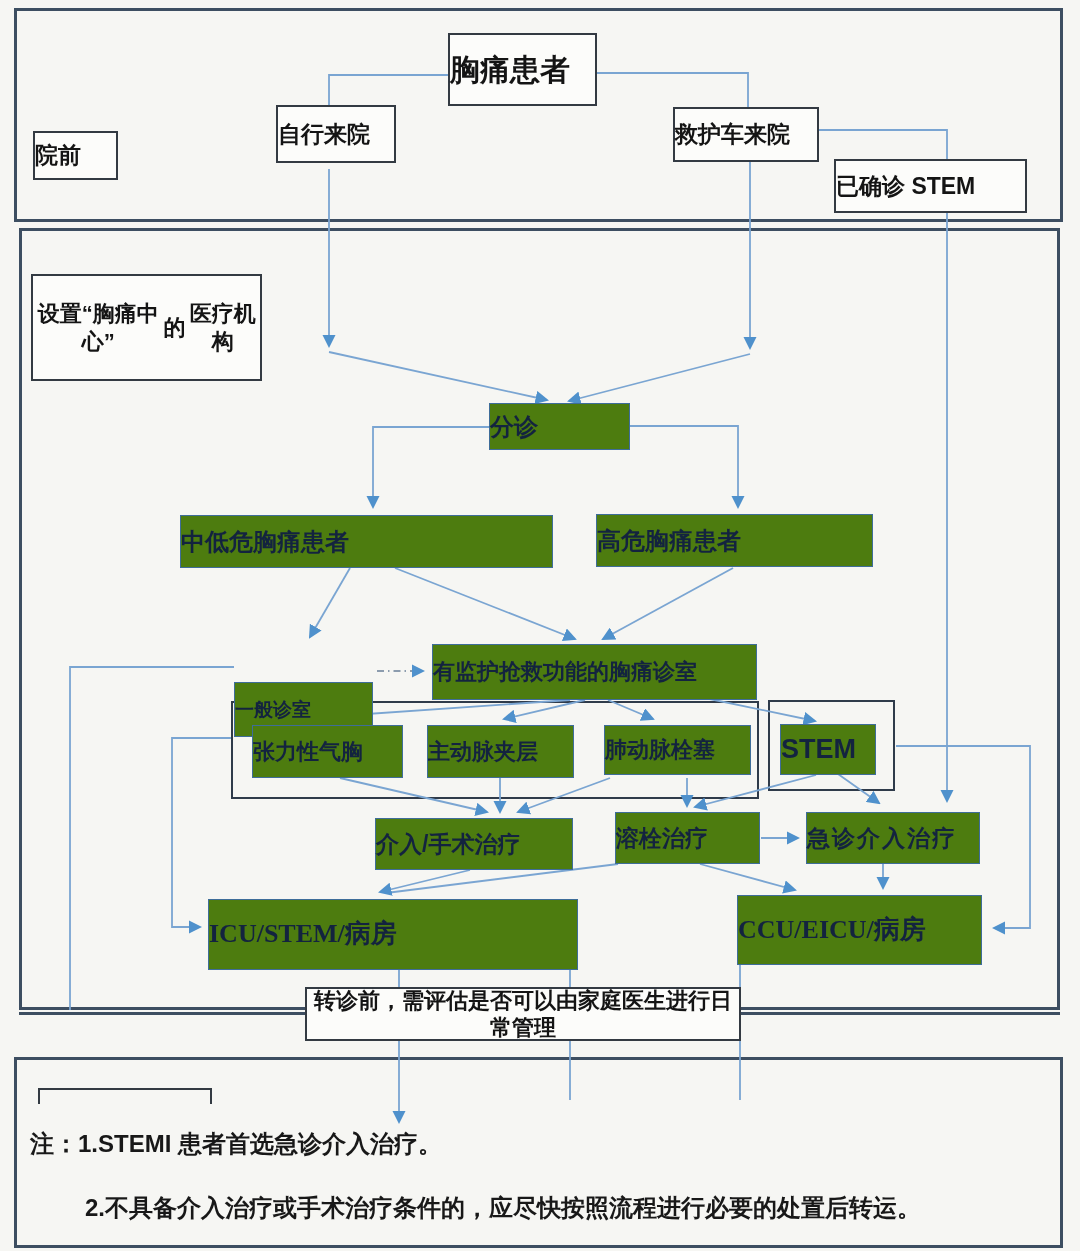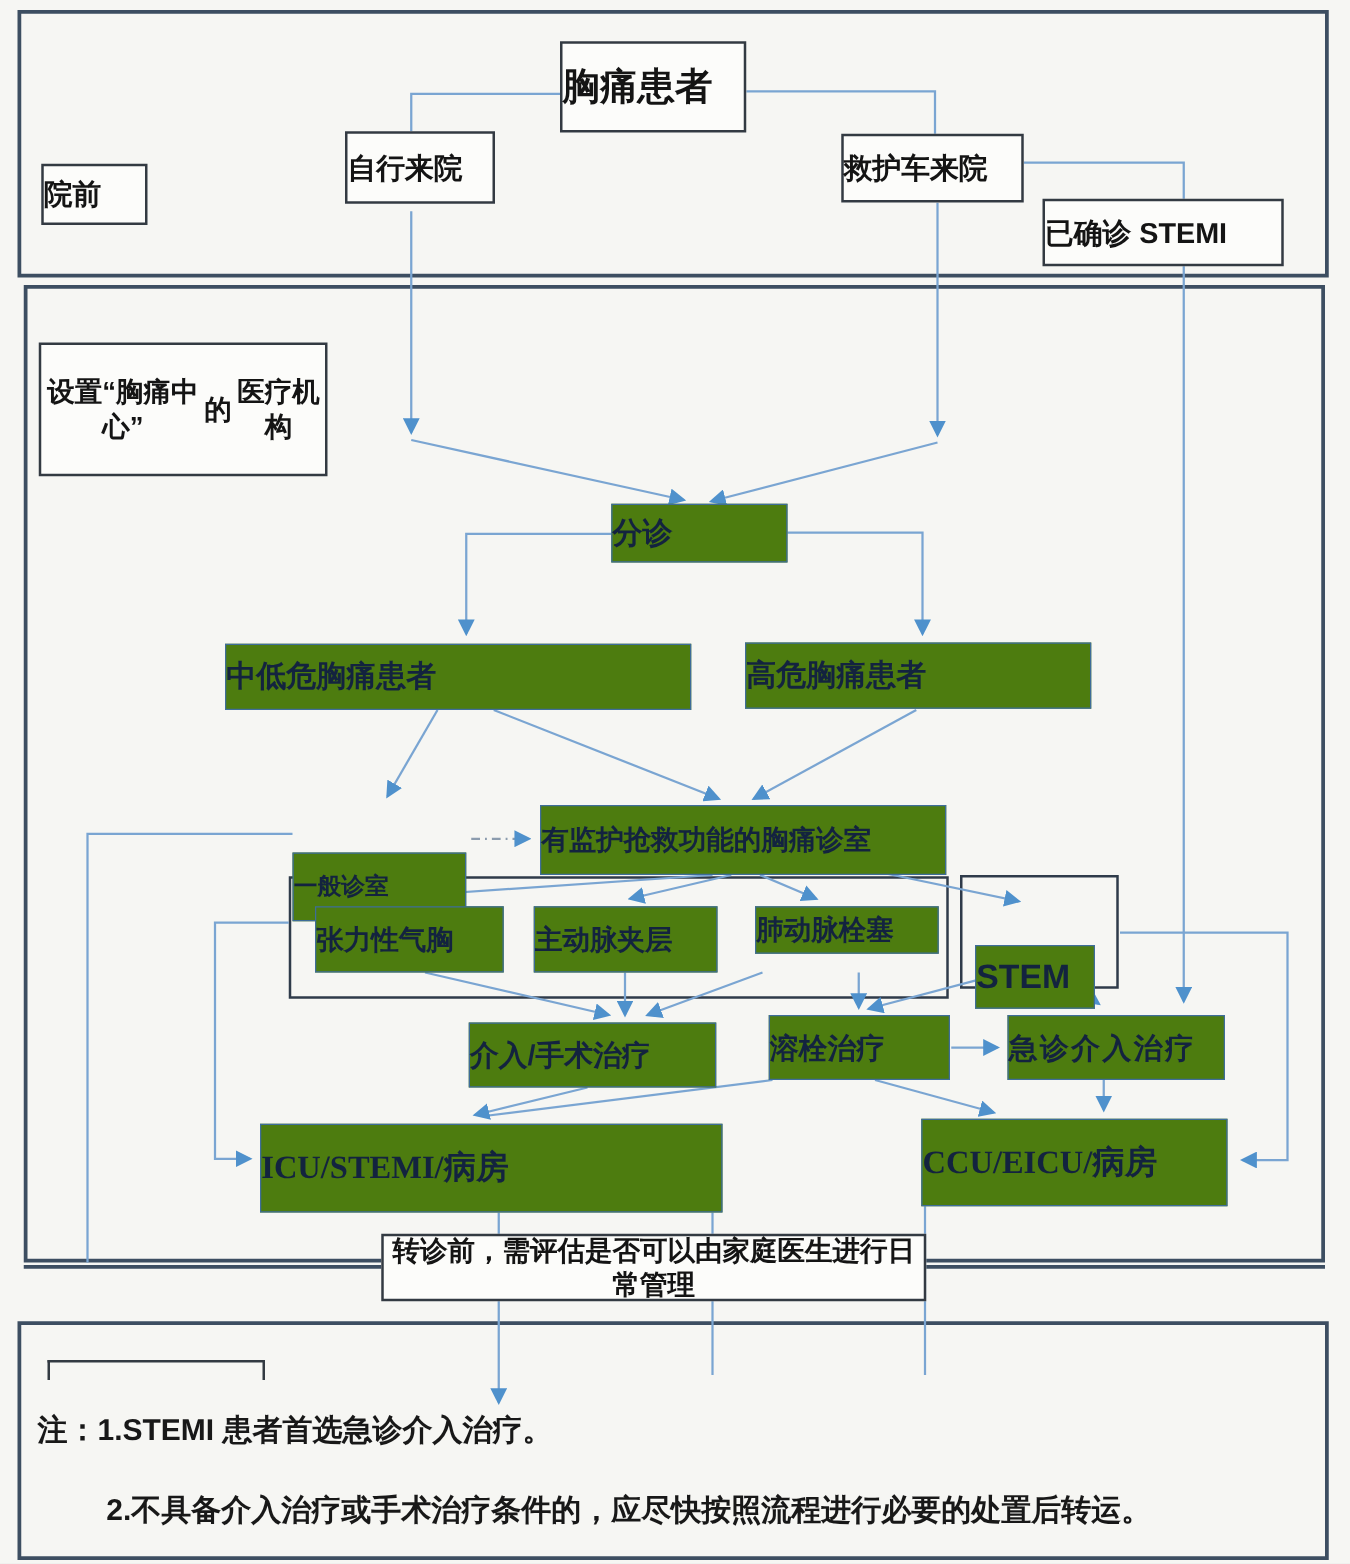--- a/index.html
+++ b/index.html
@@ -105,21 +105,21 @@
 
   <div class="box white" style="left:276px;top:105px;width:120px;height:58px;font-size:23px;">
       <span>自行来院</span>
     </div>
 
   <div class="box white" style="left:673px;top:107px;width:146px;height:55px;font-size:23px;">
       <span>救护车来院</span>
     </div>
 
   <div class="box white" style="left:834px;top:159px;width:193px;height:54px;font-size:23px;">
-      <span>已确诊 STEMI</span>
+      <span>已确诊 STEM</span>
     </div>
 
   <div class="box white" style="left:31px;top:274px;width:231px;height:107px;font-size:22px;flex-direction:row;">
     <span>设置“胸痛中心”</span>
     <span>的</span>
     <span>医疗机构</span>
   </div>
 
   <div class="box white" style="left:305px;top:987px;width:436px;height:54px;font-size:22px;">
       <span>转诊前，需评估是否可以由家庭医生进行日常管理</span>
@@ -146,42 +146,42 @@
     </div>
 
   <div class="box blue" style="left:252px;top:725px;width:151px;height:53px;font-size:22px;">
       <span>张力性气胸</span>
     </div>
 
   <div class="box blue" style="left:427px;top:725px;width:147px;height:53px;font-size:22px;">
       <span>主动脉夹层</span>
     </div>
 
-  <div class="box blue" style="left:604px;top:725px;width:147px;height:38px;font-size:22px;">
+  <div class="box blue" style="left:604px;top:725px;width:147px;height:50px;font-size:22px;">
       <span>肺动脉栓塞</span>
     </div>
 
-  <div class="box blue" style="left:780px;top:724px;width:96px;height:51px;font-size:27px;font-weight:600;margin-top:32px;">
+  <div class="box blue" style="left:780px;top:724px;width:96px;height:51px;font-size:27px;font-weight:600;">
       <span>STEM</span>
     </div>
 
   <div class="box blue" style="left:375px;top:818px;width:198px;height:52px;font-size:23px;">
       <span>介入/手术治疗</span>
     </div>
 
   <div class="box blue" style="left:615px;top:812px;width:145px;height:52px;font-size:23px;">
       <span>溶栓治疗</span>
     </div>
 
   <div class="box blue" style="left:806px;top:812px;width:174px;height:52px;font-size:23px;letter-spacing:2px;">
       <span>急诊介入治疗</span>
     </div>
 
   <div class="box blue serif" style="left:208px;top:899px;width:370px;height:71px;font-size:26px;">
-      <span>ICU/STEMI/病房</span>
+      <span>ICU/STEM/病房</span>
     </div>
 
   <div class="box blue serif" style="left:737px;top:895px;width:245px;height:70px;font-size:26px;">
       <span>CCU/EICU/病房</span>
     </div>
 
   <div class="bracket" style="left:38px;top:1088px;width:170px;height:14px;"></div>
 
   <div class="note" style="left:30px;top:1128px;font-size:24px;"><span>注：1.STEMI 患者首选急诊介入治疗。</span></div>
 

